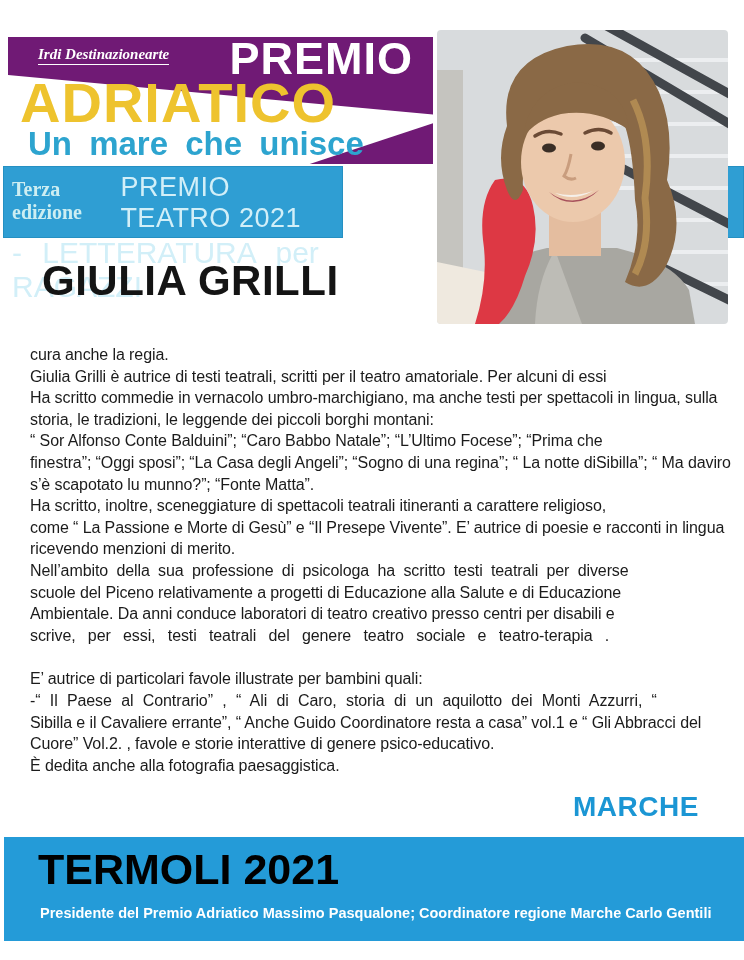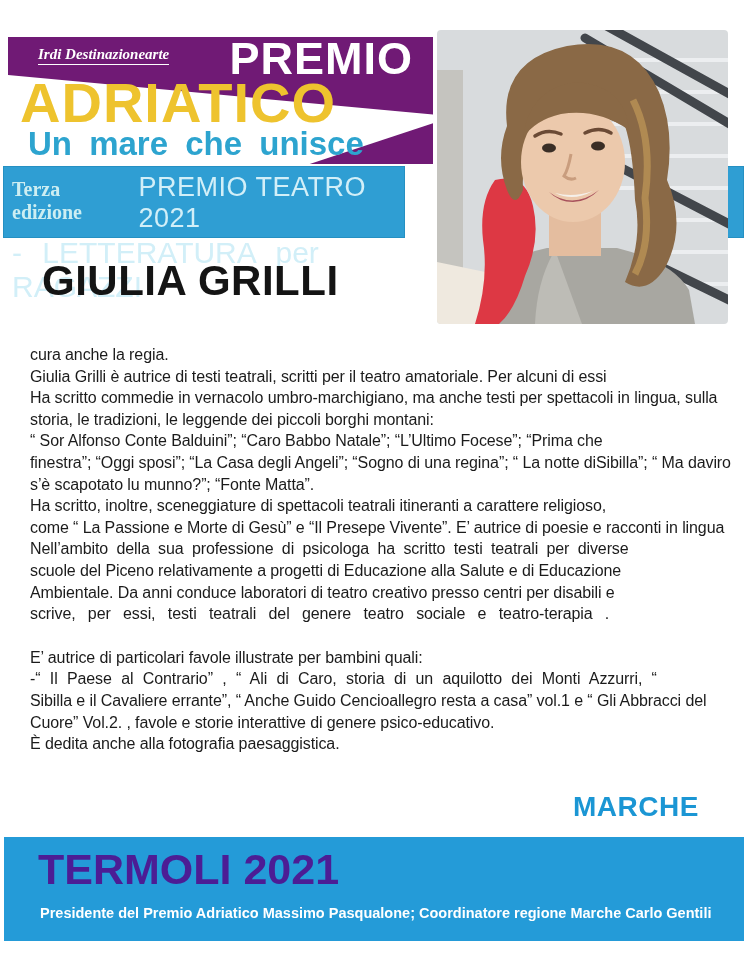--- a/index.html
+++ b/index.html
@@ -10,21 +10,21 @@
   .logo-block{position:absolute;left:8px;top:37px;width:425px;height:127px;background:#701a75;overflow:hidden;}
   .logo-wedge{position:absolute;inset:0;background:#ffffff;
         clip-path:polygon(0 30%,100% 61%,100% 68%,71% 100%,0 100%);}
   .logo-irdi{position:absolute;left:30px;top:9px;color:#fff;font-family:"Liberation Serif",serif;
         font-style:italic;font-weight:bold;font-size:15px;border-bottom:1.5px solid #fff;padding-bottom:1px;}
   .logo-premio{position:absolute;right:20px;top:-4px;color:#ffffff;font-weight:800;font-size:45px;letter-spacing:1px;}
   .logo-adriatico{position:absolute;left:12px;top:33px;color:#eec32e;font-weight:800;font-size:56px;letter-spacing:1px;}
   .logo-tagline{position:absolute;left:20px;top:88px;color:#2da4cf;font-weight:800;font-size:33px;word-spacing:8px;}
 
   
-  .banner{position:absolute;left:3px;top:166px;width:402px;height:72px;background:#2f9ed3;
+  .banner{position:absolute;left:3px;top:166px;width:340px;height:72px;background:#2f9ed3;
         border:1px solid #2590c2;box-sizing:border-box;padding:5px 8px 0 8px;}
   .banner-sliver{position:absolute;left:723px;top:166px;width:21px;height:72px;background:#2f9ed3;
         border:1px solid #2590c2;box-sizing:border-box;}
   .banner-row1{display:flex;align-items:baseline;}
   .banner-edition{font-family:"Liberation Serif",serif;font-weight:bold;font-size:20px;color:#cdeef2;margin-right:20px;}
   .banner-title1{font-size:27px;color:#d2eff8;letter-spacing:.5px;}
   .banner-title2{font-size:30px;color:#d2eff8;word-spacing:12px;margin-top:2px;}
 
   
   .photo{position:absolute;left:437px;top:30px;width:291px;height:294px;border-radius:4px;overflow:hidden;}
@@ -36,21 +36,21 @@
         color:#1b1b1b;letter-spacing:-0.1px;}
   .bio-line{white-space:nowrap;}
   .ws4{word-spacing:4px;}
   .ws5{word-spacing:5px;}
   .ws8{word-spacing:8px;}
   .para-gap{margin-top:22px;}
   .marche{position:absolute;left:573px;top:785px;font-size:28px;font-weight:bold;color:#1b96d4;letter-spacing:.5px;margin-top:6px;}
 
   
   .footer-bar{position:absolute;left:4px;top:837px;width:740px;height:104px;background:#249bd8;}
-  .footer-title{position:absolute;left:34px;top:8px;color:#4c1d95;font-weight:800;font-size:43px;}
+  .footer-title{position:absolute;left:34px;top:8px;color:#000000;font-weight:800;font-size:43px;}
   .footer-credits{position:absolute;left:36px;top:68px;color:#ffffff;font-weight:bold;font-size:14.5px;white-space:nowrap;}
 </style>
 </head>
 <body>
 
 <div class="page">
 
   <div class="logo-block">
     <div class="logo-wedge"></div>
     <div class="logo-irdi">Irdi Destinazionearte</div>
@@ -126,27 +126,28 @@
   <div class="bio">
       <div class="bio-line">cura anche la regia.</div>
       <div class="bio-line">Giulia Grilli è autrice di testi teatrali, scritti per il teatro amatoriale. Per alcuni di essi</div>
       <div class="bio-line">Ha scritto commedie in vernacolo umbro-marchigiano, ma anche testi per spettacoli in lingua, sulla</div>
       <div class="bio-line">storia, le tradizioni, le leggende dei piccoli borghi montani:</div>
       <div class="bio-line">“ Sor Alfonso Conte Balduini”; “Caro Babbo Natale”; “L’Ultimo Focese”; “Prima che</div>
       <div class="bio-line">finestra”; “Oggi sposi”; “La Casa degli Angeli”; “Sogno di una regina”; “ La notte diSibilla”; “ Ma daviro</div>
       <div class="bio-line">s’è scapotato lu munno?”; “Fonte Matta”.</div>
       <div class="bio-line">Ha scritto, inoltre, sceneggiature di spettacoli teatrali itineranti a carattere religioso,</div>
       <div class="bio-line">come “ La Passione e Morte di Gesù” e “Il Presepe Vivente”.  E’ autrice di poesie e racconti in lingua</div>
+      <div class="bio-line">ricevendo menzioni di merito.</div>
       <div class="bio-line ws4">Nell’ambito della sua professione di psicologa ha scritto testi teatrali per diverse</div>
       <div class="bio-line">scuole del Piceno relativamente a progetti di Educazione alla Salute e di Educazione</div>
       <div class="bio-line">Ambientale.  Da anni conduce laboratori di teatro creativo presso centri per disabili e</div>
       <div class="bio-line ws8">scrive, per essi, testi teatrali del genere teatro sociale e teatro-terapia .</div>
       <div class="bio-line para-gap">E’ autrice di particolari favole illustrate per bambini quali:</div>
       <div class="bio-line ws5">-“ Il Paese al Contrario”  , “ Ali di Caro, storia di un aquilotto dei Monti Azzurri, “</div>
-      <div class="bio-line">Sibilla e il Cavaliere errante”, “ Anche Guido Cencioallegro resta a casa” vol.1  e “ Gli Abbracci del</div>
+      <div class="bio-line">Sibilla e il Cavaliere errante”, “ Anche Guido Coordinatore resta a casa” vol.1  e “ Gli Abbracci del</div>
       <div class="bio-line">Cuore” Vol.2. , favole e storie interattive di genere psico-educativo.</div>
       <div class="bio-line">È dedita anche alla fotografia paesaggistica.</div>
     </div>
 
   <div class="marche">MARCHE</div>
 
   <div class="footer-bar">
     <div class="footer-title">TERMOLI 2021</div>
     <div class="footer-credits">Presidente del Premio Adriatico  Massimo Pasqualone; Coordinatore regione Marche Carlo Gentili</div>
   </div>

